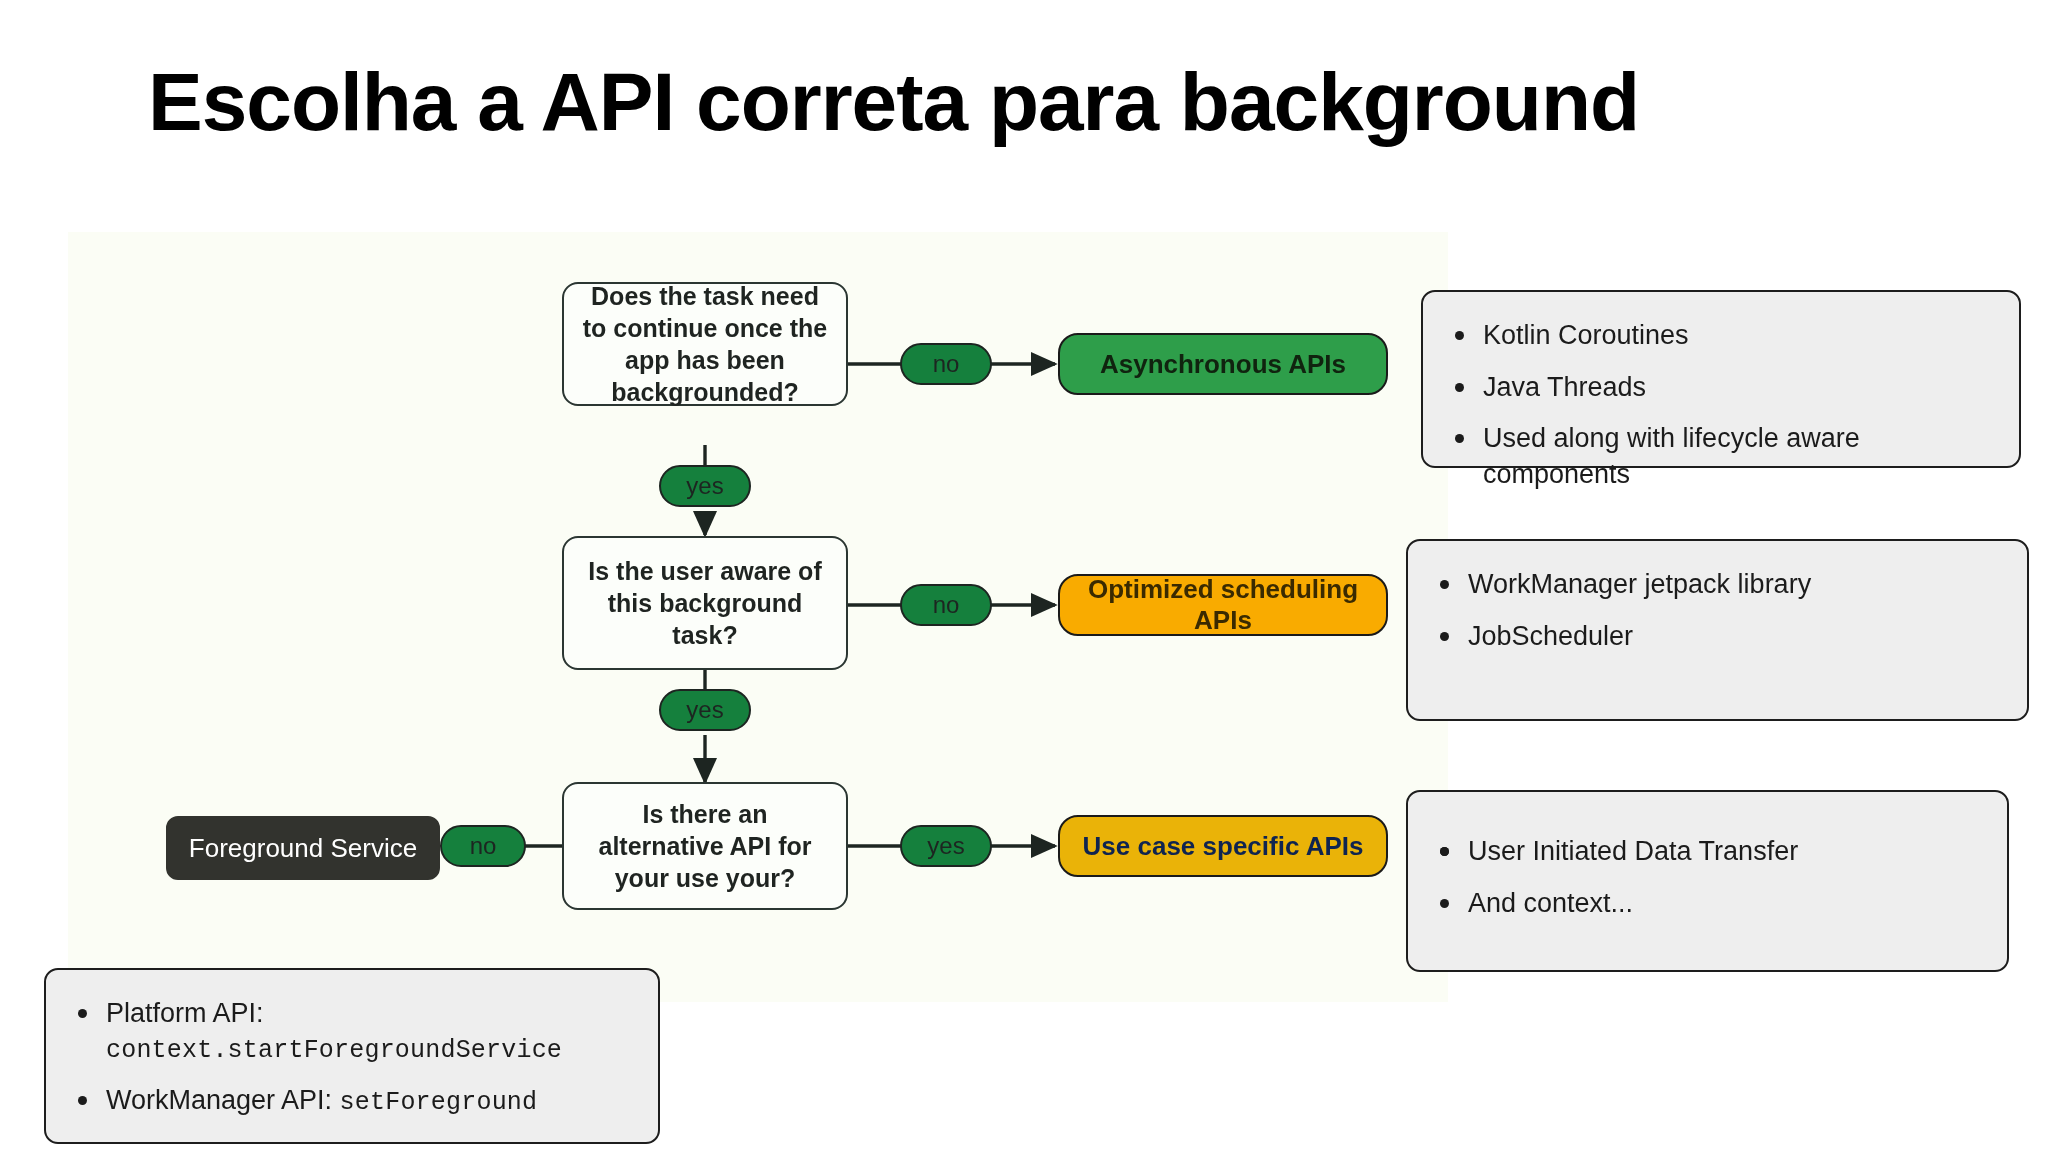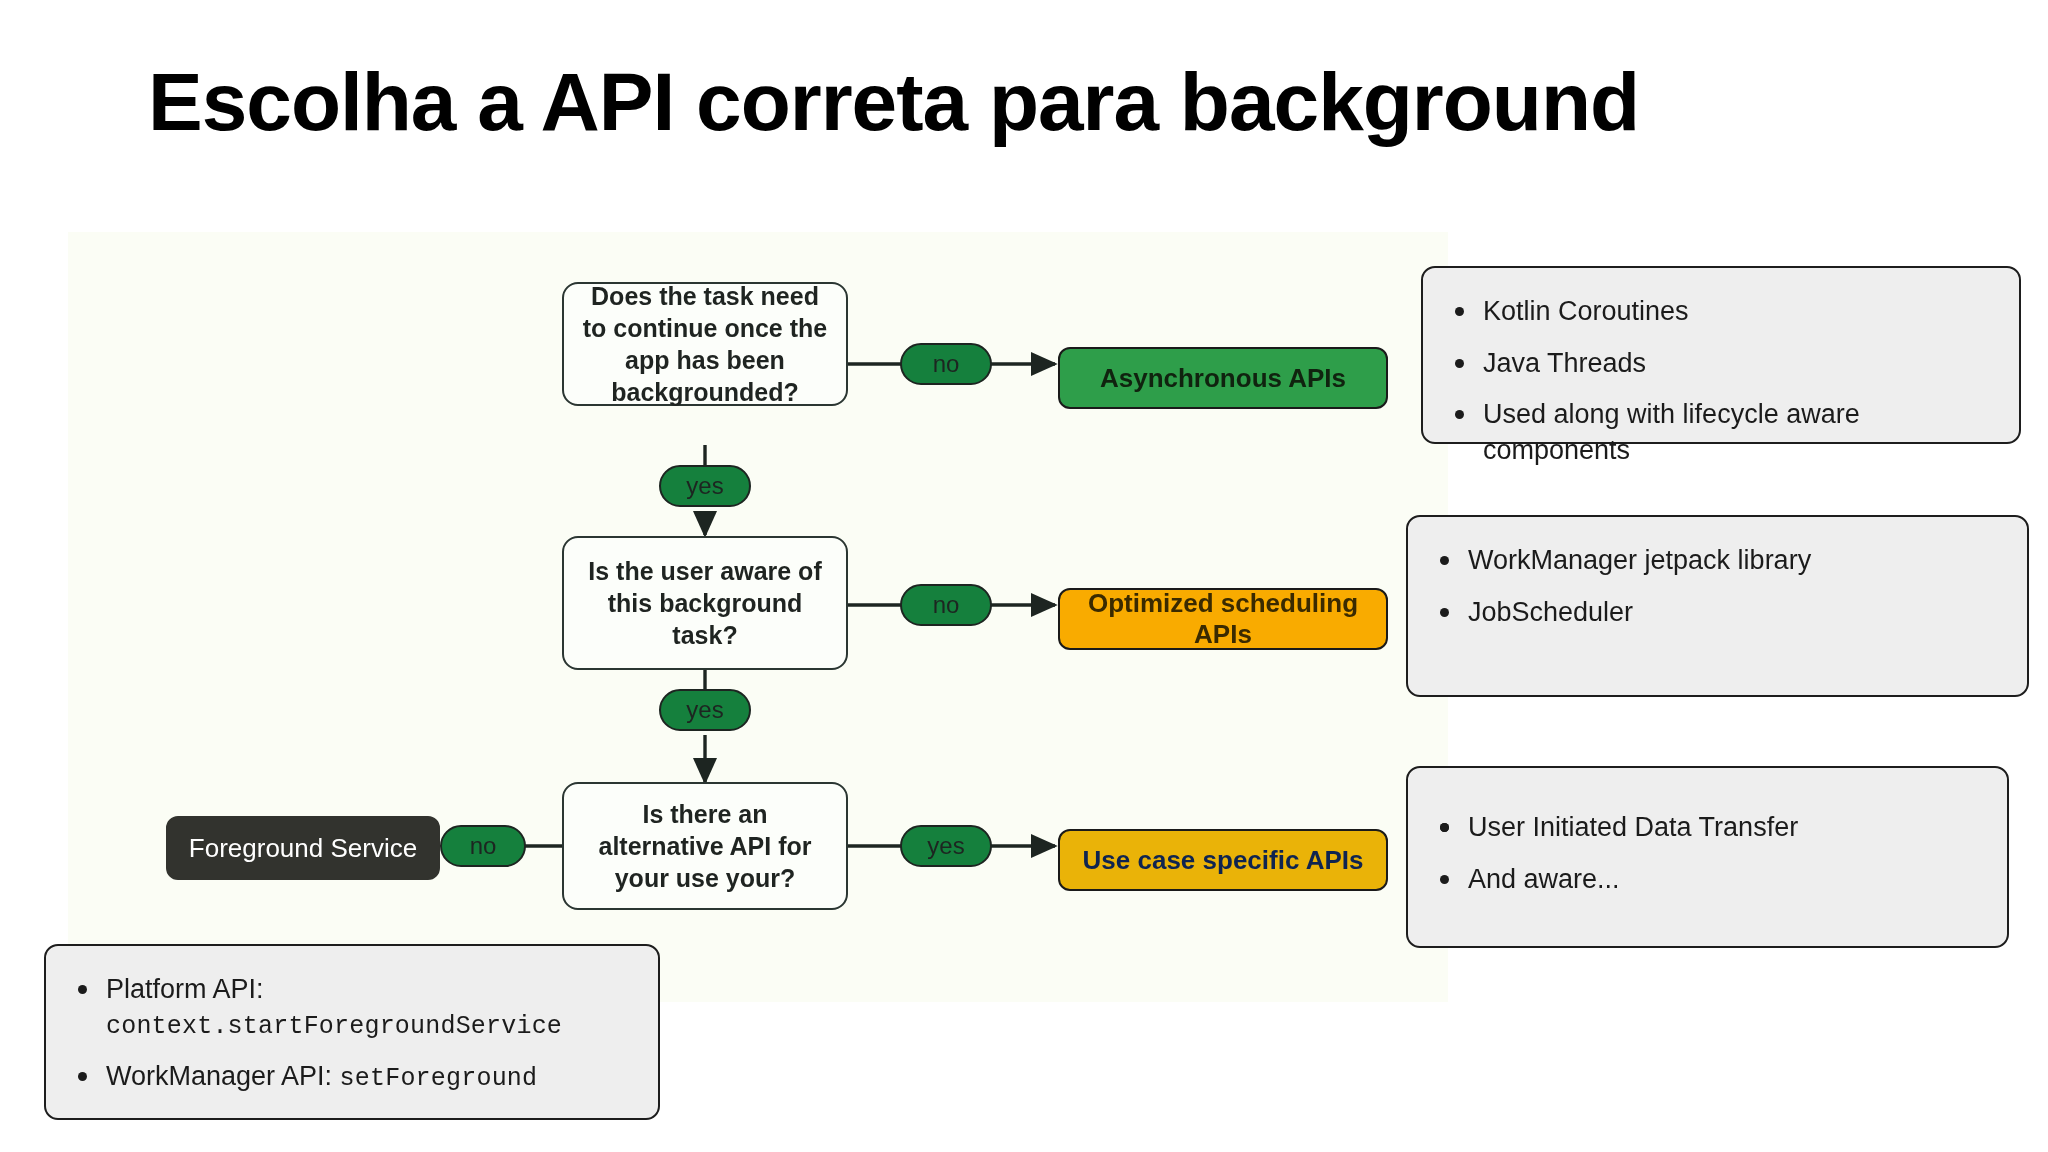--- a/index.html
+++ b/index.html
@@ -67,22 +67,21 @@
     line-height: 1.28;
     font-weight: 600;
     color: #1f2421;
     padding: 6px 14px;
   }
 
   .result {
     border: 2.5px solid #1a1a1a;
     font-size: 26px;
     font-weight: 600;
-    border-radius: 12px;
-    margin-top: 14px;
+    border-radius: 20px;
   }
   .result-green  { background: #2e9e4a; color: #10230f; }
   .result-amber  { background: #f9ab00; color: #3a2a00; }
   .result-blue   { background: #eab308; color: #0f2450; }
 
   .terminal-dark {
     background: #32332e;
     color: #ffffff;
     border: 2px solid #32332e;
     border-radius: 12px;
@@ -107,20 +106,21 @@
   }
 
   
   .note-card {
     position: absolute;
     box-sizing: border-box;
     background: #eeeeee;
     border: 2.5px solid #1d1d1d;
     border-radius: 14px;
     padding: 26px 30px;
+    margin-top: 24px;
   }
   .note-card ul {
     margin: 0;
     padding: 0;
     list-style: none;
   }
   .note-card li {
     position: relative;
     padding-left: 30px;
     font-size: 27px;
@@ -251,21 +251,21 @@
   <ul>
     <li><span class="bullet-dot"></span><span>WorkManager jetpack library</span></li>
     <li><span class="bullet-dot"></span><span>JobScheduler</span></li>
   </ul>
 </div>
 
 <div class="note-card" style="left:1406px; top:766px; width:603px; height:182px;">
   <ul>
     <li><span class="bullet-dot"></span></li>
     <li><span class="bullet-dot"></span><span>User Initiated Data Transfer</span></li>
-    <li><span class="bullet-dot"></span><span>And aware...</span></li>
+    <li><span class="bullet-dot"></span><span>And context...</span></li>
   </ul>
 </div>
 
 <div class="note-card" style="left:44px; top:944px; width:616px; height:176px;">
   <ul>
     <li>
       <span class="bullet-dot"></span>
       <span>Platform API:</span>
       <span class="code-block">context.startForegroundService</span>
     </li>

